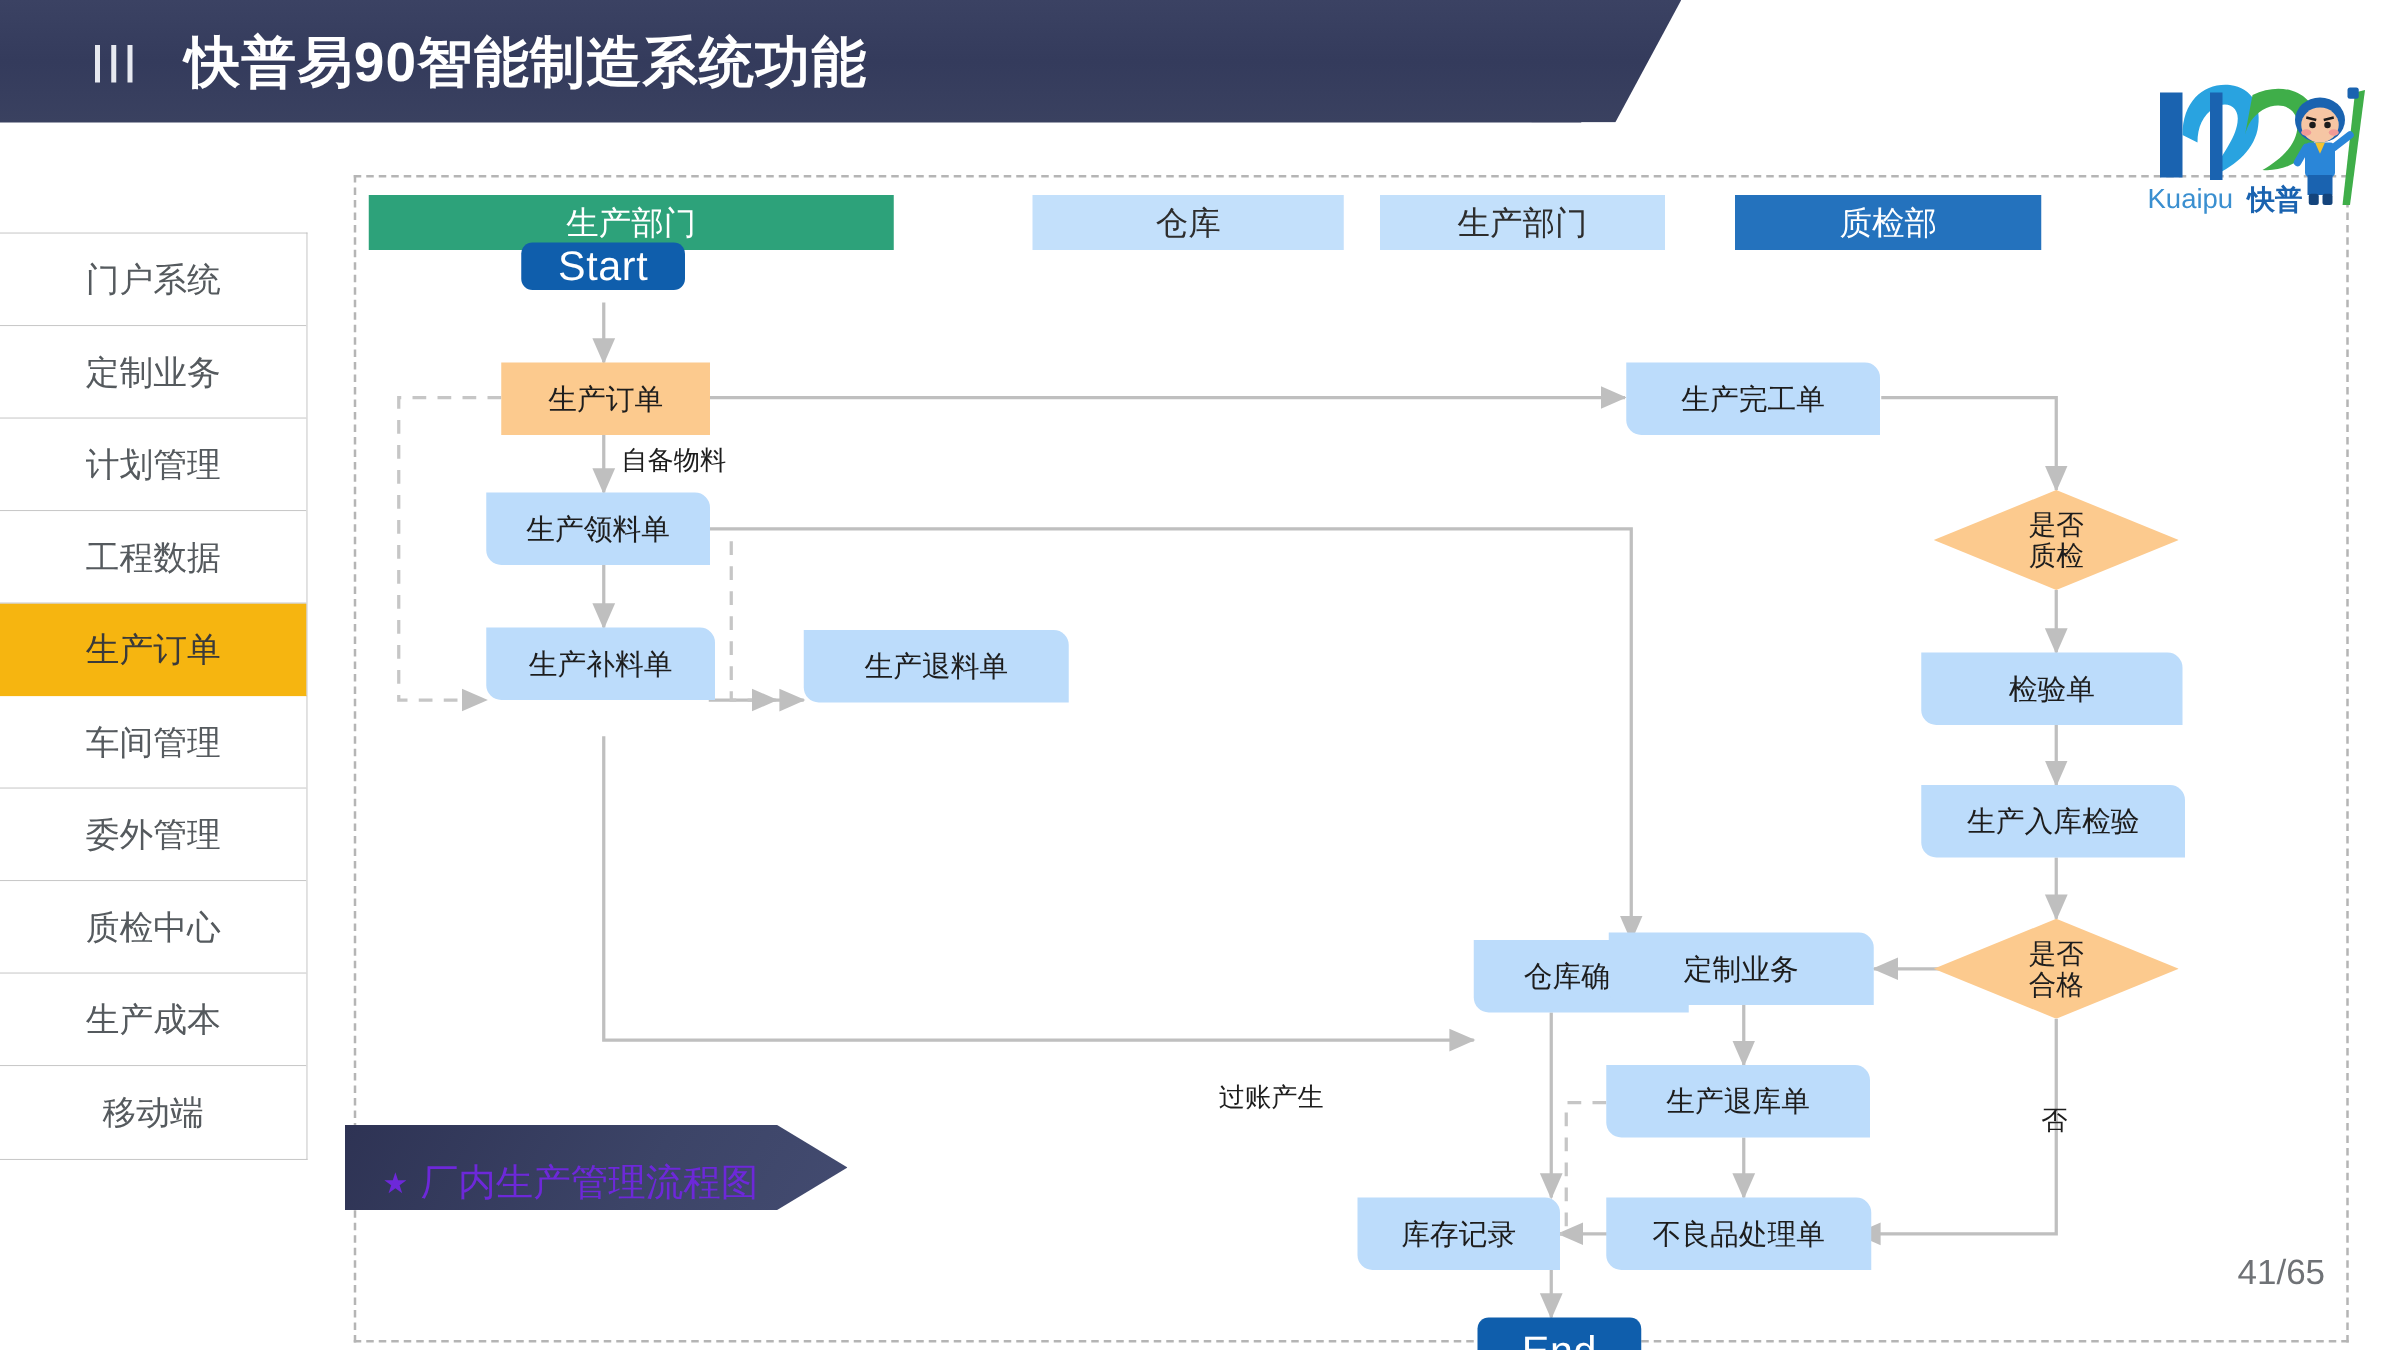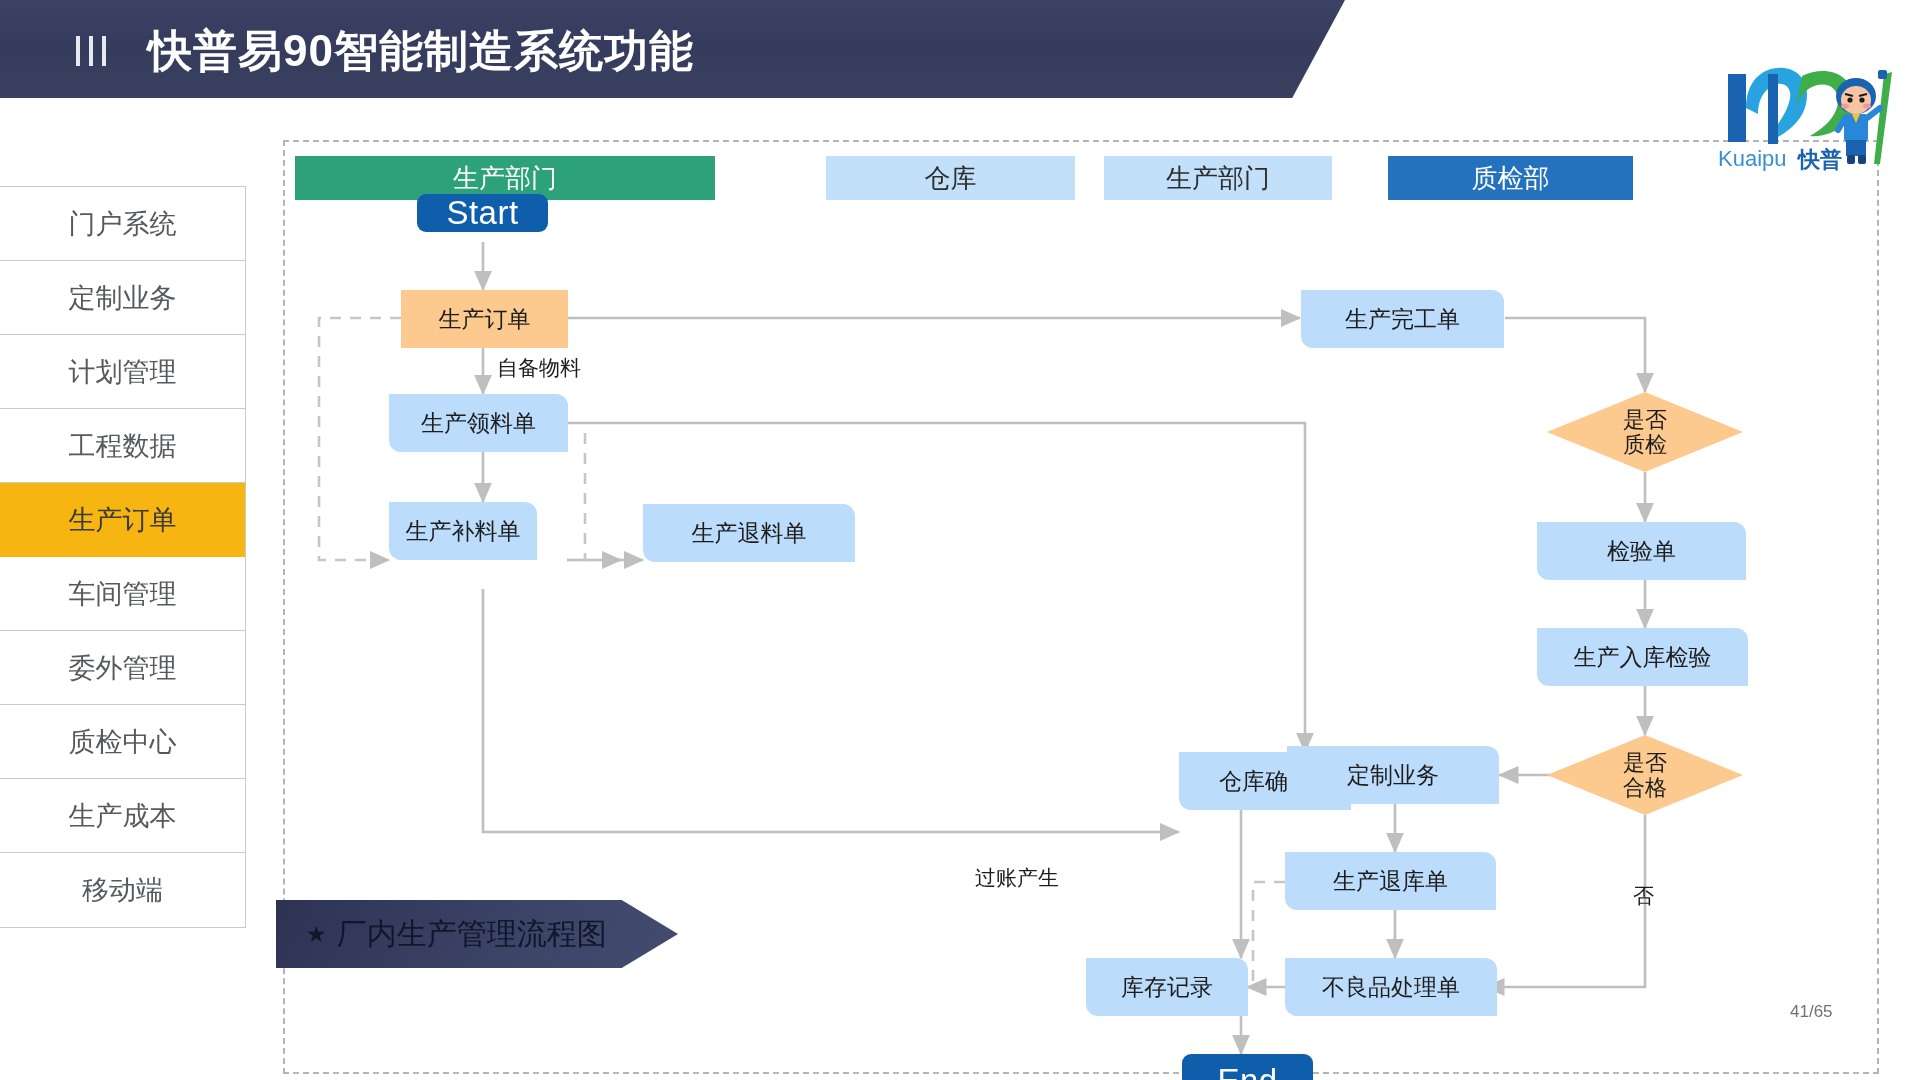--- a/index.html
+++ b/index.html
@@ -98,27 +98,27 @@
   
   #flow-banner{
     position:absolute; left:276px; top:900px; width:402px; height:68px; z-index:7;
   }
   #flow-banner .bg{
     position:absolute; inset:0;
     background:linear-gradient(120deg,#2e3354 0%,#3c4467 60%,#434b70 100%);
     clip-path:polygon(0 0, 86% 0, 100% 50%, 86% 100%, 0 100%);
   }
   #flow-banner .txt{
-    position:absolute; left:30px; top:0; height:54px; line-height:68px;
-    color:#0f172a; font-size:30px; white-space:nowrap;
+    position:absolute; left:30px; top:12px; height:54px; line-height:68px;
+    color:#6d28d9; font-size:30px; white-space:nowrap;
   }
   #flow-banner .star{ font-size:23px; margin-right:10px; vertical-align:2px; }
 
   #page-number{
-    position:absolute; left:1790px; top:1002px; font-size:17px; color:#6f7276;
+    position:absolute; left:1790px; top:1002px; font-size:28px; color:#6f7276;
   }
 </style>
 </head>
 <body>
 
 <div id="header-bar"></div>
 <div id="header-bar-cut"></div>
 <div id="menu-icon">
   <i></i>
     <i></i>
@@ -230,21 +230,21 @@
   </svg>
 
   <div class="lane green" style="left:10px;  top:14px; width:420px;">生产部门</div>
   <div class="lane light" style="left:541px; top:14px; width:249px;">仓库</div>
   <div class="lane light" style="left:819px; top:14px; width:228px;">生产部门</div>
   <div class="lane dark" style="left:1103px;top:14px; width:245px;">质检部</div>
 
   <div class="node n-term" style="left:132px; top:52px;  width:131px; height:38px;">Start</div>
   <div class="node n-orange" style="left:116px; top:148px; width:167px; height:58px;">生产订单</div>
   <div class="node n-blue" style="left:104px; top:252px; width:179px; height:58px;">生产领料单</div>
-  <div class="node n-blue" style="left:104px; top:360px; width:148px; height:58px;">生产补料单</div>
+  <div class="node n-blue" style="left:104px; top:360px; width:183px; height:58px;">生产补料单</div>
   <div class="node n-blue" style="left:358px; top:362px; width:212px; height:58px;">生产退料单</div>
   <div class="node n-blue" style="left:1016px;top:148px; width:203px; height:58px;">生产完工单</div>
 
   <div class="node n-diamond" style="left:1262px;top:250px;width:196px;height:80px;">
     <div class="dia"></div>
     <span>是否<br>质检</span>
   </div>
 
   <div class="node n-blue" style="left:1252px;top:380px; width:209px; height:58px;">检验单</div>
   <div class="node n-blue" style="left:1252px;top:486px; width:211px; height:58px;">生产入库检验</div>

